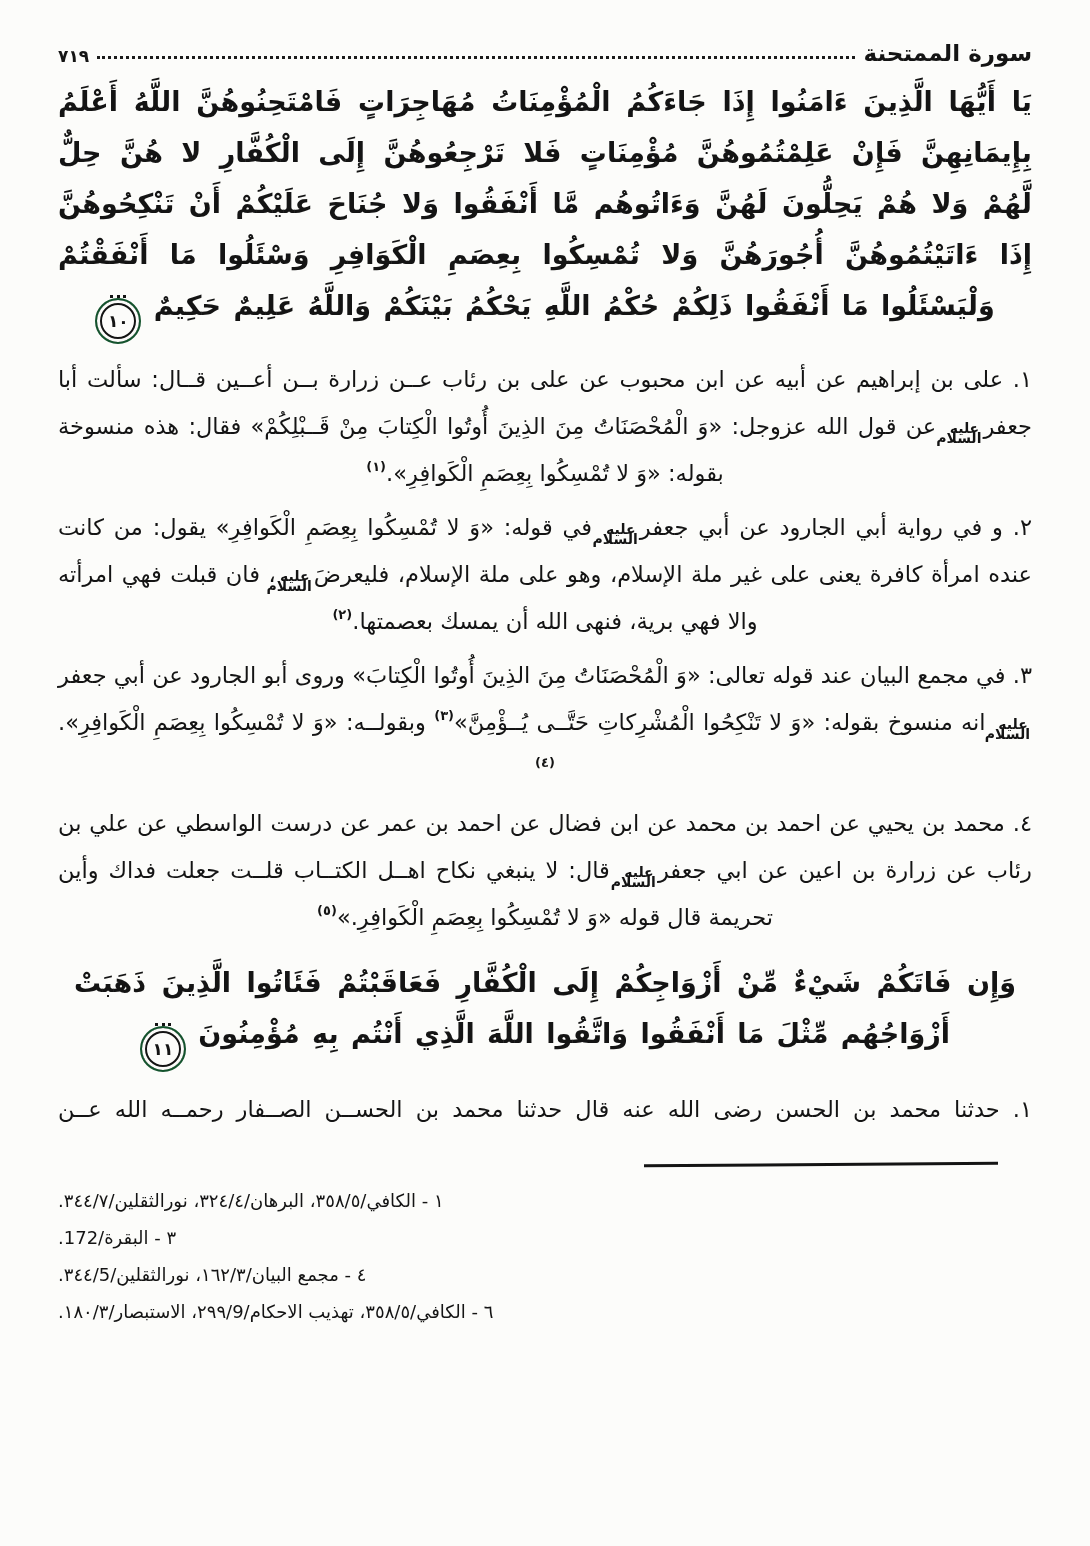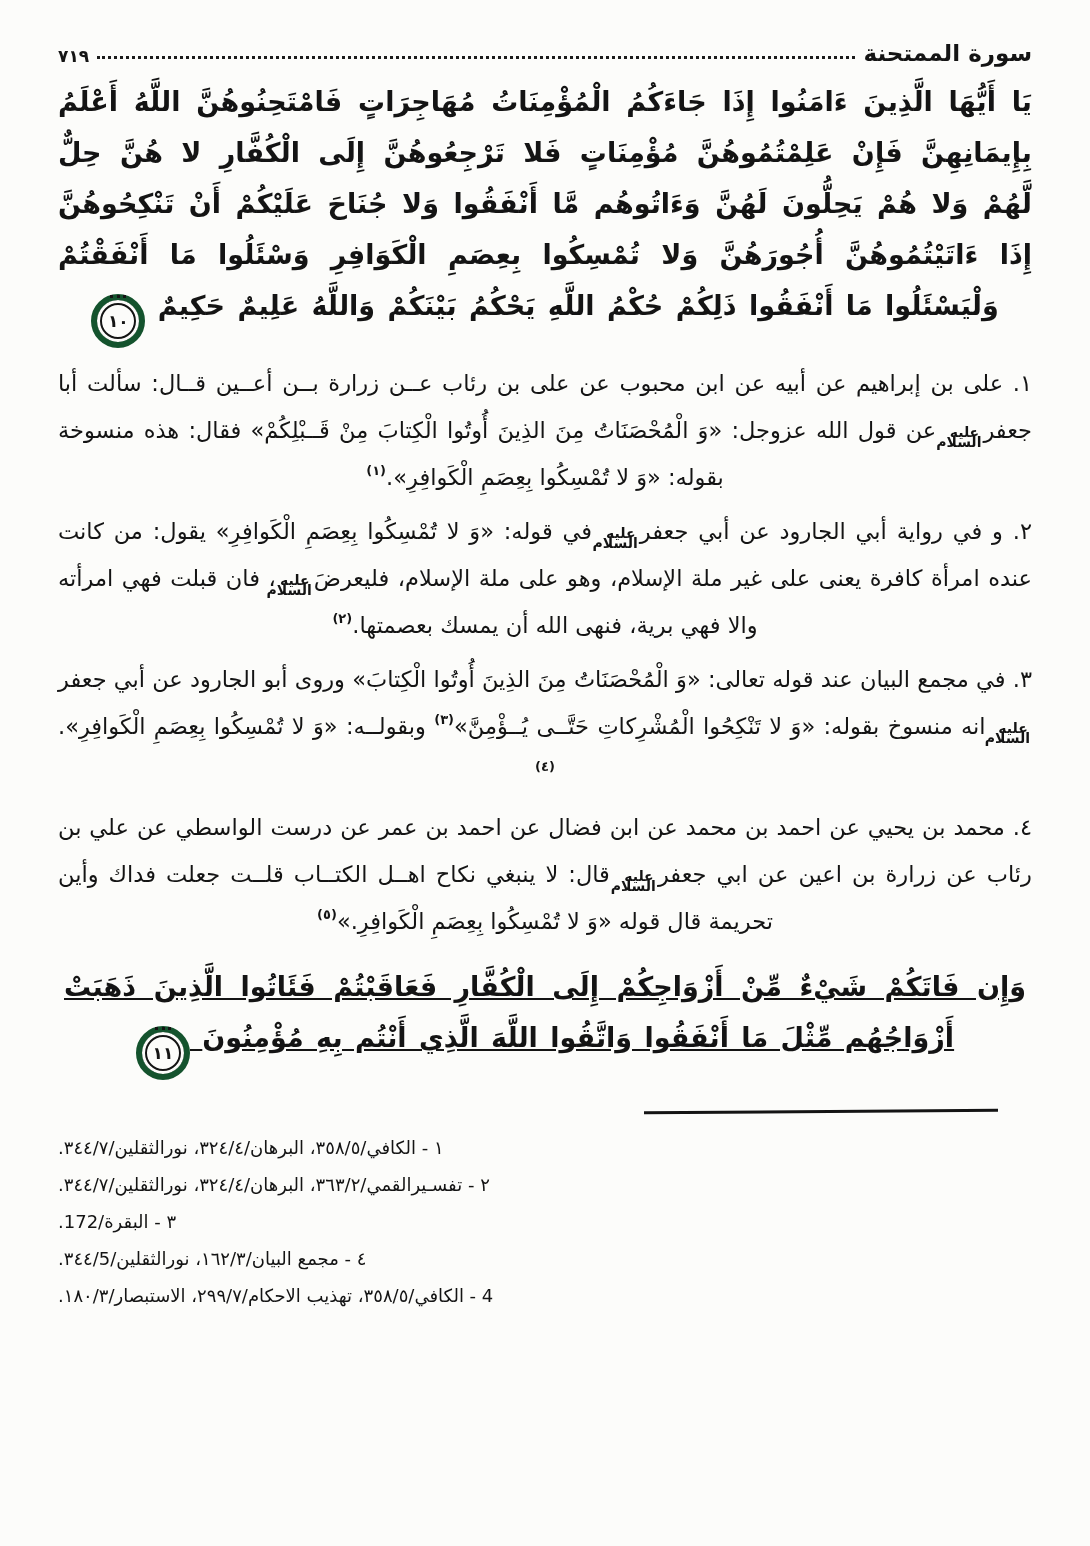--- a/index.html
+++ b/index.html
@@ -16,24 +16,24 @@
   .header{display:flex;align-items:flex-end;gap:8px;margin-bottom:4px;}
   .header .title{font-size:23px;font-weight:bold;white-space:nowrap;}
   .header .leader{flex:1;border-bottom:3px dotted #1b1b1b;margin-bottom:7px;min-width:40px;}
   .header .pagenum{font-size:17px;font-weight:bold;letter-spacing:1px;}
   
   .verse{
     font-size:27px;font-weight:bold;line-height:51px;
     text-align:justify;text-align-last:center;
     word-spacing:3px;margin:10px 0 12px;
   }
-  .verse2{margin:16px 6px 14px;text-decoration:underline;}
+  .verse2{margin:16px 16px 14px;}
   .aya{
     display:inline-block;width:42px;height:42px;line-height:42px;
-    border:6px solid #14532d;border-radius:50%;
+    border:2px solid #14532d;border-radius:50%;
     box-shadow:inset 0 0 0 3px #fcfcfa, inset 0 0 0 5px #141414;
     text-align:center;text-align-last:center;font-size:17px;font-weight:bold;
     vertical-align:-12px;position:relative;
   }
   .aya::before{
     content:"";position:absolute;top:-5px;left:50%;margin-left:-8px;
     width:16px;height:5px;border-top:3px dotted #141414;
   }
   
   .para{
@@ -76,24 +76,24 @@
   <div class="para">١. على بن إبراهيم عن أبيه عن ابن محبوب عن على بن رئاب عــن زرارة بــن أعــين قــال: سألت أبا جعفر<span class="hon">عليه السلام</span> عن قول الله عزوجل: «وَ الْمُحْصَنَاتُ مِنَ الذِينَ أُوتُوا الْكِتابَ مِنْ قَــبْلِكُمْ» فقال: هذه منسوخة بقوله: «وَ لا تُمْسِكُوا بِعِصَمِ الْكَوافِرِ».<sup class="fn">(١)</sup></div>
   <div class="para">٢. و في رواية أبي الجارود عن أبي جعفر<span class="hon">عليه السلام</span> في قوله: «وَ لا تُمْسِكُوا بِعِصَمِ الْكَوافِرِ» يقول: من كانت عنده امرأة كافرة يعنى على غير ملة الإسلام، وهو على ملة الإسلام، فليعرضَ<span class="hon">عليه السلام</span>، فان قبلت فهي امرأته والا فهي برية، فنهى الله أن يمسك بعصمتها.<sup class="fn">(٢)</sup></div>
   <div class="para">٣. في مجمع البيان عند قوله تعالى: «وَ الْمُحْصَنَاتُ مِنَ الذِينَ أُوتُوا الْكِتابَ» وروى أبو الجارود عن أبي جعفر<span class="hon">عليه السلام</span> انه منسوخ بقوله: «وَ لا تَنْكِحُوا الْمُشْرِكاتِ حَتَّــى يُــؤْمِنَّ»<sup class="fn">(٣)</sup> وبقولــه: «وَ لا تُمْسِكُوا بِعِصَمِ الْكَوافِرِ».<sup class="fn">(٤)</sup></div>
   <div class="para">٤. محمد بن يحيي عن احمد بن محمد عن ابن فضال عن احمد بن عمر عن درست الواسطي عن علي بن رئاب عن زرارة بن اعين عن ابي جعفر<span class="hon">عليه السلام</span> قال: لا ينبغي نكاح اهــل الكتــاب قلــت جعلت فداك وأين تحريمة قال قوله «وَ لا تُمْسِكُوا بِعِصَمِ الْكَوافِرِ.»<sup class="fn">(٥)</sup></div>
 
   <div class="verse verse2">
     <span>وَإِن فَاتَكُمْ شَيْءٌ مِّنْ أَزْوَاجِكُمْ إِلَى الْكُفَّارِ فَعَاقَبْتُمْ فَئَاتُوا الَّذِينَ ذَهَبَتْ أَزْوَاجُهُم مِّثْلَ مَا أَنْفَقُوا وَاتَّقُوا اللَّهَ الَّذِي أَنْتُم بِهِ مُؤْمِنُونَ</span>
     <span class="aya">١١</span>
   </div>
 
+  <div class="para single">١. حدثنا محمد بن الحسن رضى الله عنه قال حدثنا محمد بن الحســن الصــفار رحمــه الله عــن</div>
 
   <div class="fn-sep"></div>
 
   <div class="footnotes">
     <div class="footnote">١ - الكافي/٣٥٨/٥، البرهان/٣٢٤/٤، نورالثقلين/٣٤٤/٧.</div>
-    <div class="footnote">٢ - تفسـيرالقمي/٣٦٣/٢، البرهان/٣٢٤/٤، نورالثقلين/٣٤٤/٧.</div>
     <div class="footnote">٣ - البقرة/172.</div>
     <div class="footnote">٤ - مجمع البيان/١٦٢/٣، نورالثقلين/٣٤٤/5.</div>
-    <div class="footnote">4 - الكافي/٣٥٨/٥، تهذيب الاحكام/٢٩٩/٧، الاستبصار/١٨٠/٣.</div>
+    <div class="footnote">٦ - الكافي/٣٥٨/٥، تهذيب الاحكام/٢٩٩/9، الاستبصار/١٨٠/٣.</div>
   </div>
 
 </div>
 
 </body></html>

